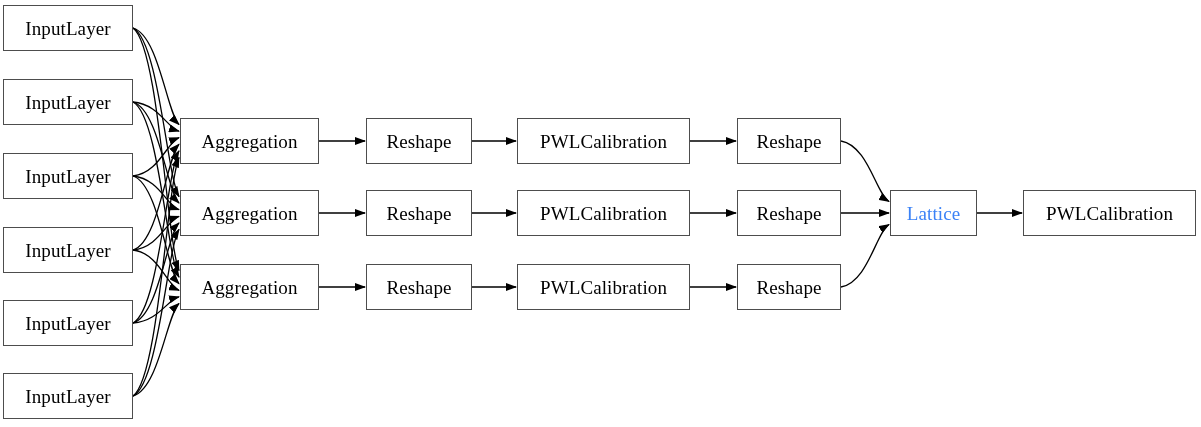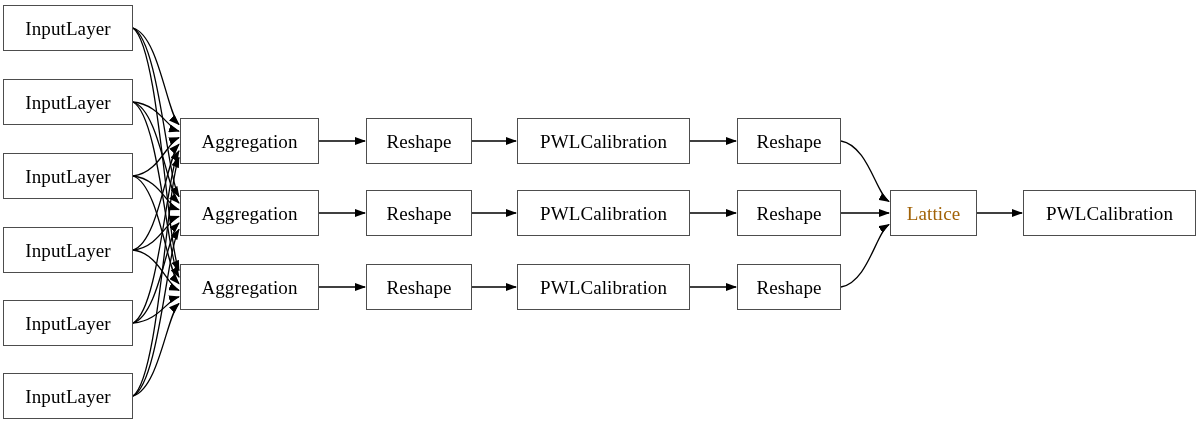--- a/index.html
+++ b/index.html
@@ -133,21 +133,21 @@
       </div>
       <div class="node" style="left: 737px; top: 118px; width: 104px; height: 46px; border-color: rgb(77, 77, 77); background: rgb(255, 255, 255); color: rgb(0, 0, 0);">
         <span class="node-label">Reshape</span>
       </div>
       <div class="node" style="left: 737px; top: 190px; width: 104px; height: 46px; border-color: rgb(77, 77, 77); background: rgb(255, 255, 255); color: rgb(0, 0, 0);">
         <span class="node-label">Reshape</span>
       </div>
       <div class="node" style="left: 737px; top: 264px; width: 104px; height: 46px; border-color: rgb(77, 77, 77); background: rgb(255, 255, 255); color: rgb(0, 0, 0);">
         <span class="node-label">Reshape</span>
       </div>
-      <div class="node" style="left: 890px; top: 190px; width: 87px; height: 46px; border-color: rgb(77, 77, 77); background: rgb(255, 255, 255); color: #a16207;">
+      <div class="node" style="left: 890px; top: 190px; width: 87px; height: 46px; border-color: rgb(77, 77, 77); background: rgb(255, 255, 255); color: #3b82f6;">
         <span class="node-label">Lattice</span>
       </div>
       <div class="node" style="left: 1023px; top: 190px; width: 173px; height: 46px; border-color: rgb(77, 77, 77); background: rgb(255, 255, 255); color: rgb(0, 0, 0);">
         <span class="node-label">PWLCalibration</span>
       </div>
     </div>
 
 </div>
 
 </body></html>

